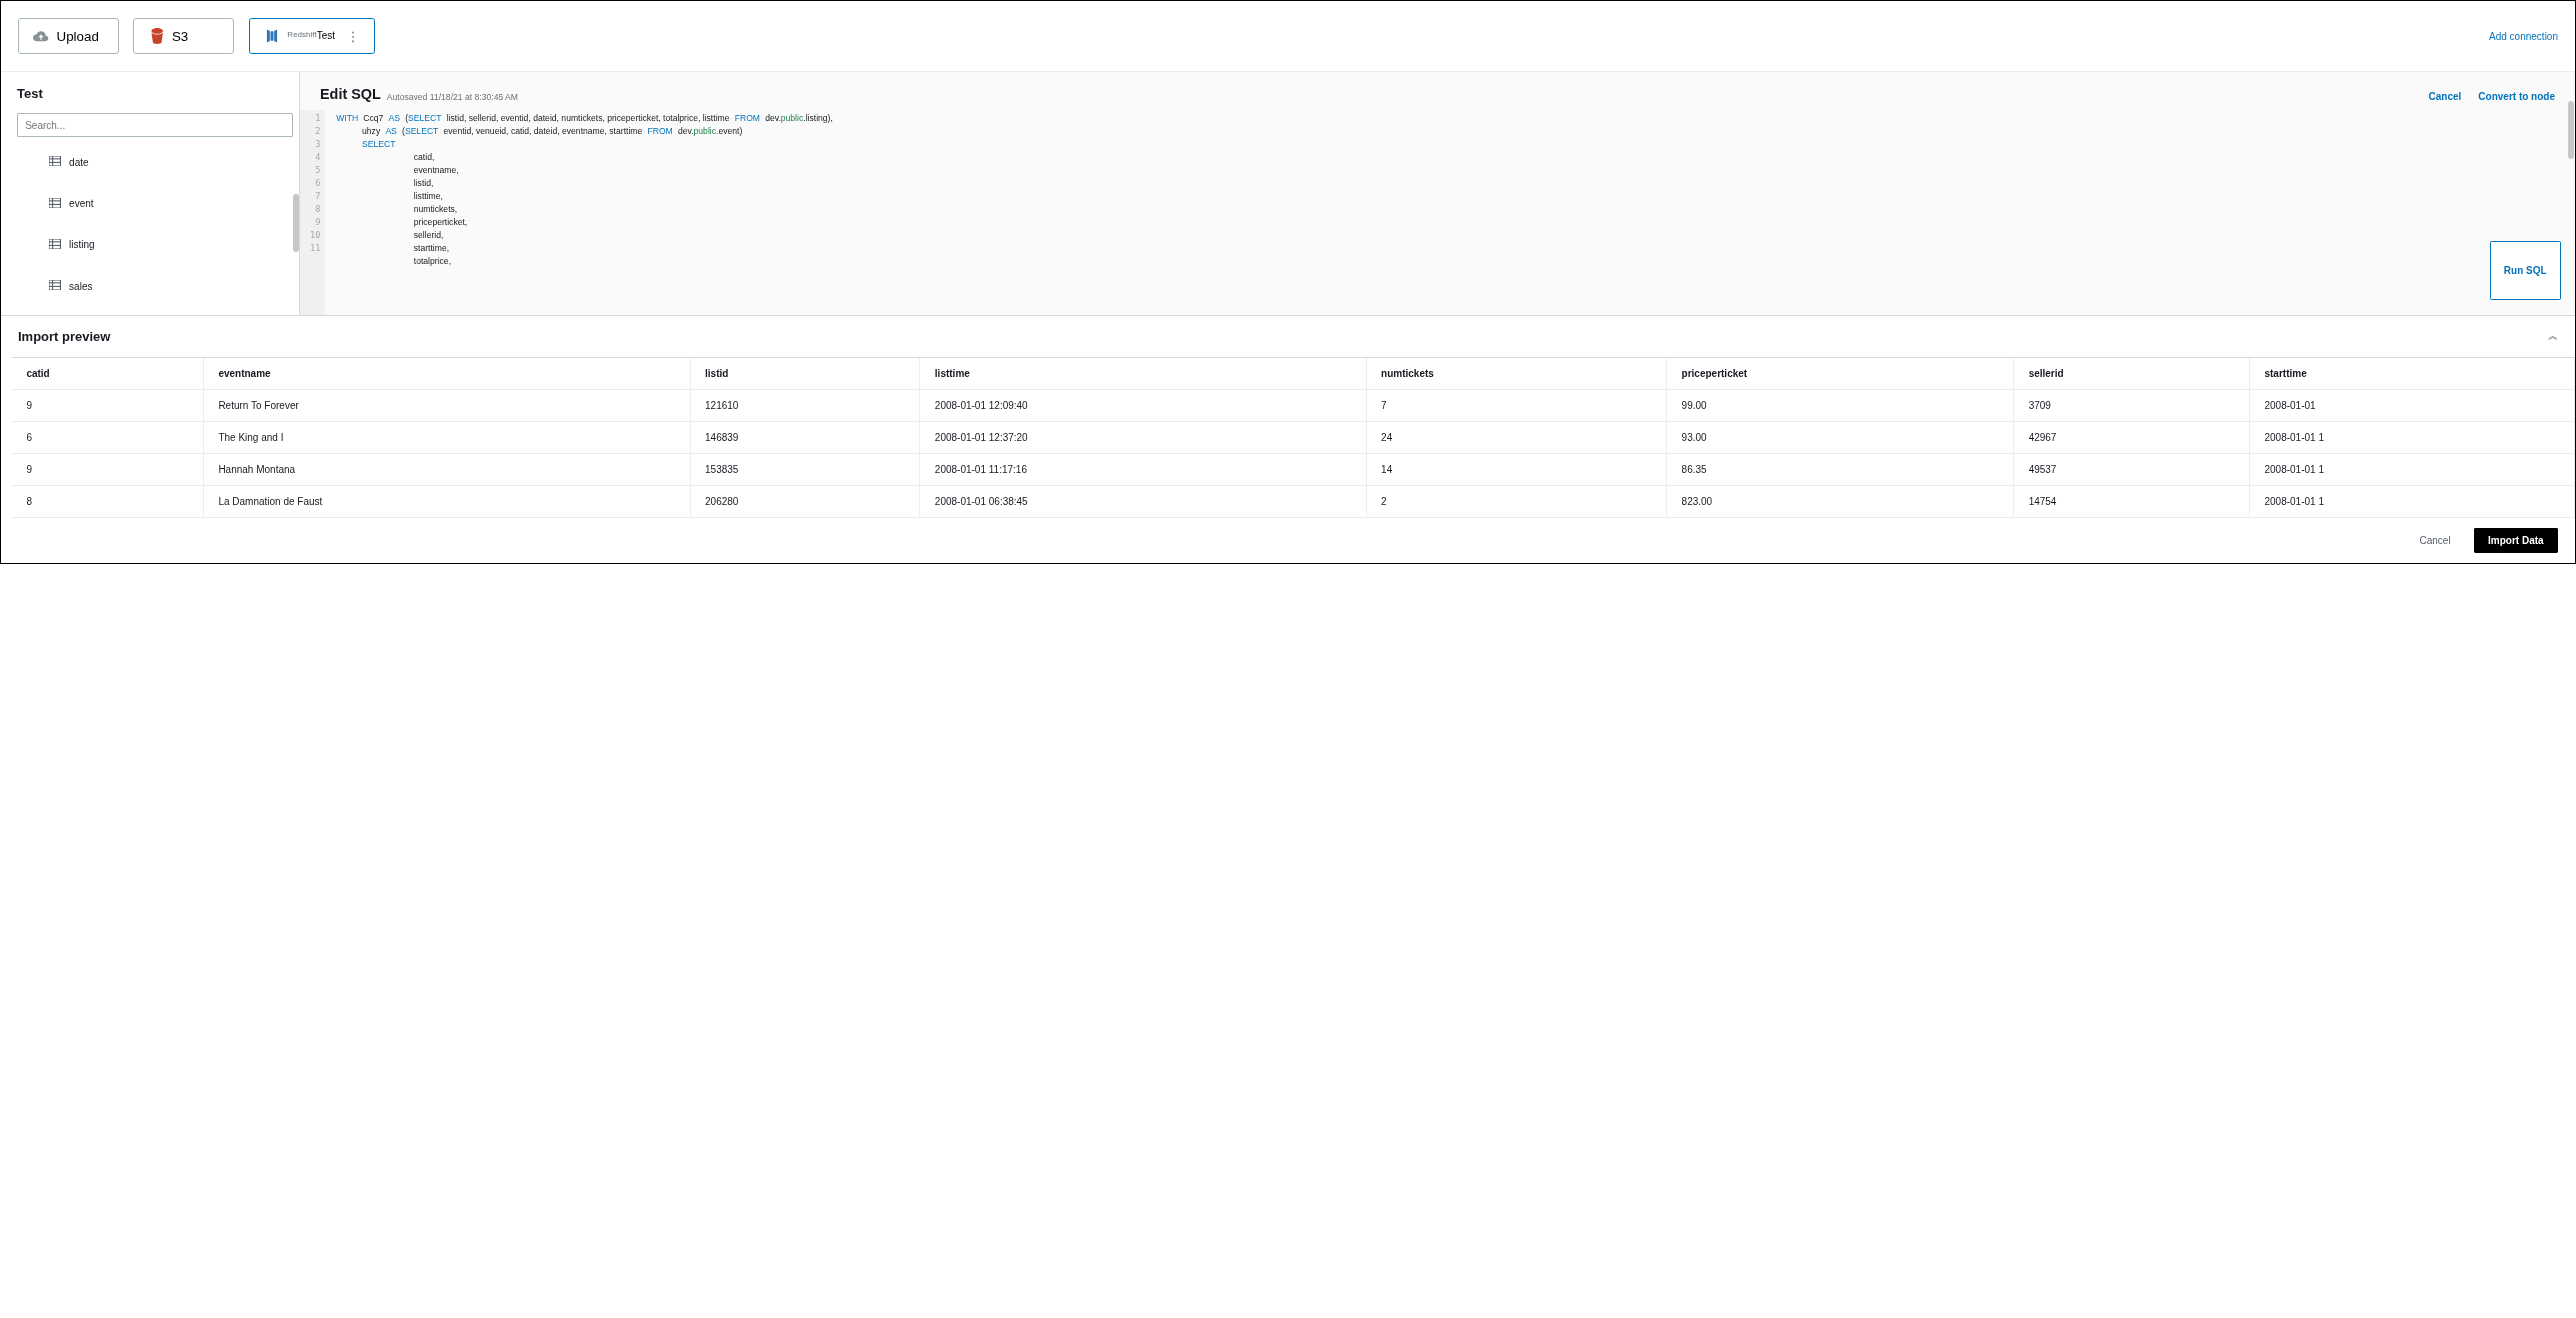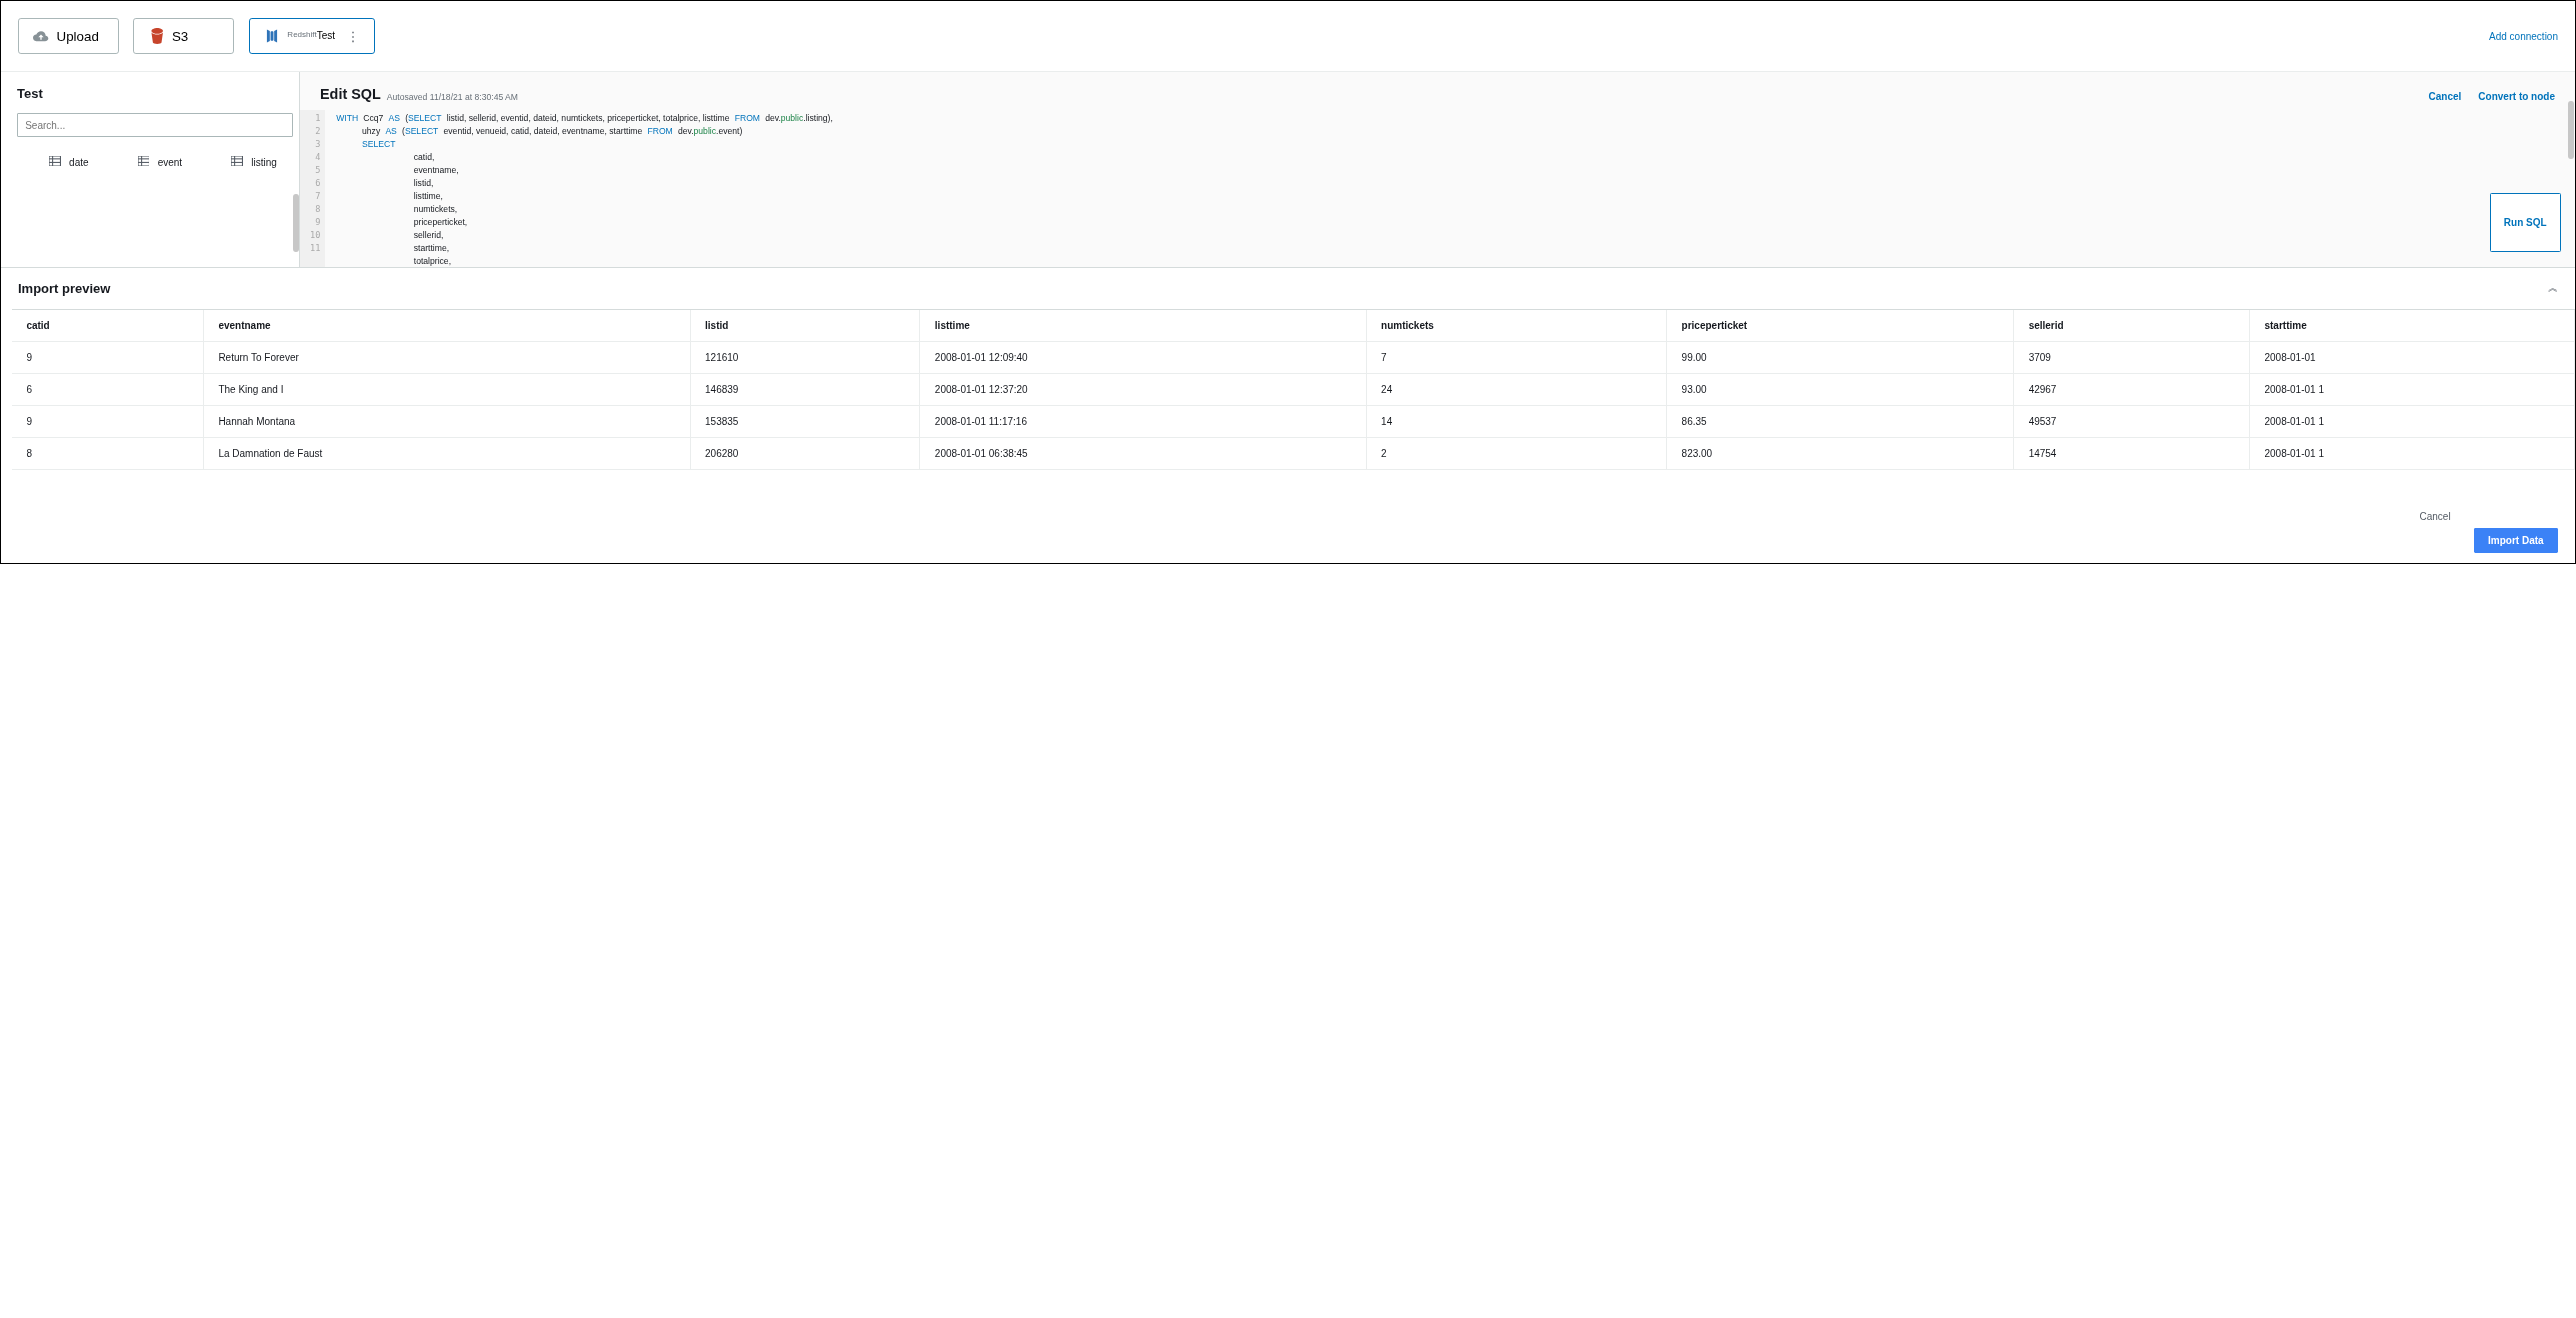--- a/index.html
+++ b/index.html
@@ -14,21 +14,21 @@
 .source-icon { width: 16px; height: 16px; display: inline-flex; align-items: center; justify-content: center; }
 .source-labels { display: flex; flex-direction: row; align-items: flex-start; line-height: 1.2; }
 .source-top { font-size: 8px; color: #687078; }
 .source-main { font-size: 10px; }
 .kebab { margin-left: 4.3px; color: #545b64; font-size: 13px; }
 .add-conn { margin-left: auto; color: #0073bb; font-size: 10px; cursor: pointer; }
 .mid { flex: 1; display: flex; min-height: 0; border-bottom: 0.7px solid #d5dbdb; background: #fafafa; }
 .left-panel { width: 298px; background: #fff; padding: 14.4px 16px; display: flex; flex-direction: column; gap: 11.5px; position: relative; }
 .left-panel h2 { font-size: 13px; font-weight: 700; }
 .search-input { width: 276px; padding: 5.8px 7.2px; border: 0.7px solid #aab7b8; border-radius: 1px; font-size: 10px; }
-.tables { display: flex; flex-direction: row; gap: 7px; overflow-y: auto; padding-right: 2.9px; text-align: right; }
+.tables { display: flex; flex-direction: column; gap: 15px; overflow-y: auto; padding-right: 2.9px; text-align: right; }
 .table-item { display: flex; align-items: center; gap: 8.6px; padding: 7.2px 10px 7.2px 32px; cursor: pointer; }
 .tbl-icon { color: #545b64; }
 .left-scroll { position: absolute; right: 0; top: 122px; width: 5.8px; height: 58px; background: #c7c7c7; border-radius: 2.9px; }
 .right-panel { flex: 1; display: flex; flex-direction: column; border-left: 0.7px solid #d5dbdb; position: relative; }
 .editor-head { display: flex; align-items: flex-end; gap: 6px; padding: 14.4px 20px 7.2px 20px; }
 .editor-head h3 { font-size: 14.4px; font-weight: 700; }
 .autosave { font-size: 8.6px; color: #687078; }
 .ed-actions { margin-left: auto; display: flex; gap: 17px; }
 .link-btn { background: none; border: none; color: #0073bb; font-size: 10px; font-weight: 600; cursor: pointer; }
 .editor-wrap { flex: 1; display: flex; overflow: hidden; position: relative; }
@@ -43,21 +43,21 @@
 .preview-head { display: flex; align-items: center; justify-content: space-between; padding: 13px 17px; }
 .preview-head h3 { font-size: 13px; font-weight: 600; }
 .collapse-icon { color: #545b64; font-size: 10px; }
 .table-container { overflow-x: auto; border-top: 0.7px solid #d5dbdb; margin-left: 11px; }
 table { border-collapse: collapse; width: 100%; min-width: 1107px; }
 th, td { text-align: left; padding: 10px 14.4px; border-bottom: 0.7px solid #eaeded; border-right: 0.7px solid #eaeded; font-size: 10px; white-space: nowrap; }
 th { font-weight: 700; background: #fff; }
 td { color: #16191f; }
 .footer { display: flex; justify-content: flex-end; gap: 13px; padding: 10px 17px; }
 .btn-cancel { background: none; border: none; color: #545b64; font-size: 10px; font-weight: 500; cursor: pointer; padding: 5.8px 10px; }
-.btn-primary { background: #3b82f6; color: #fff; border: none; padding: 7.2px 14.4px; border-radius: 1.4px; font-size: 10px; font-weight: 600; cursor: pointer; margin-top: 48px; }
+.btn-primary { background: #000000; color: #fff; border: none; padding: 7.2px 14.4px; border-radius: 1.4px; font-size: 10px; font-weight: 600; cursor: pointer; }
 </style>
 </head>
 <body>
 
 <div class="modal">
 
   <div class="sources">
     <button class="source-btn">
       <span class="source-icon">
         <svg width="16" height="13" viewBox="0 0 24 18">

